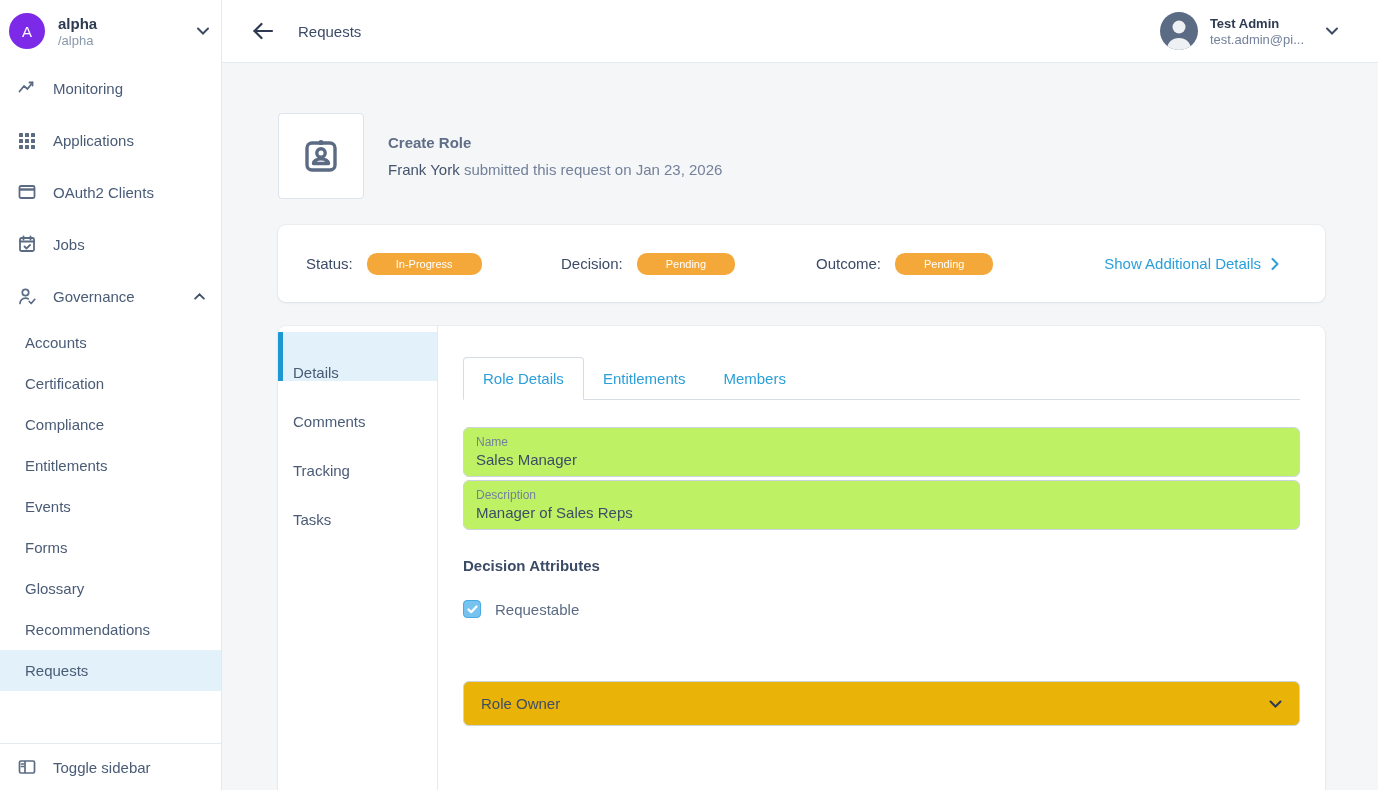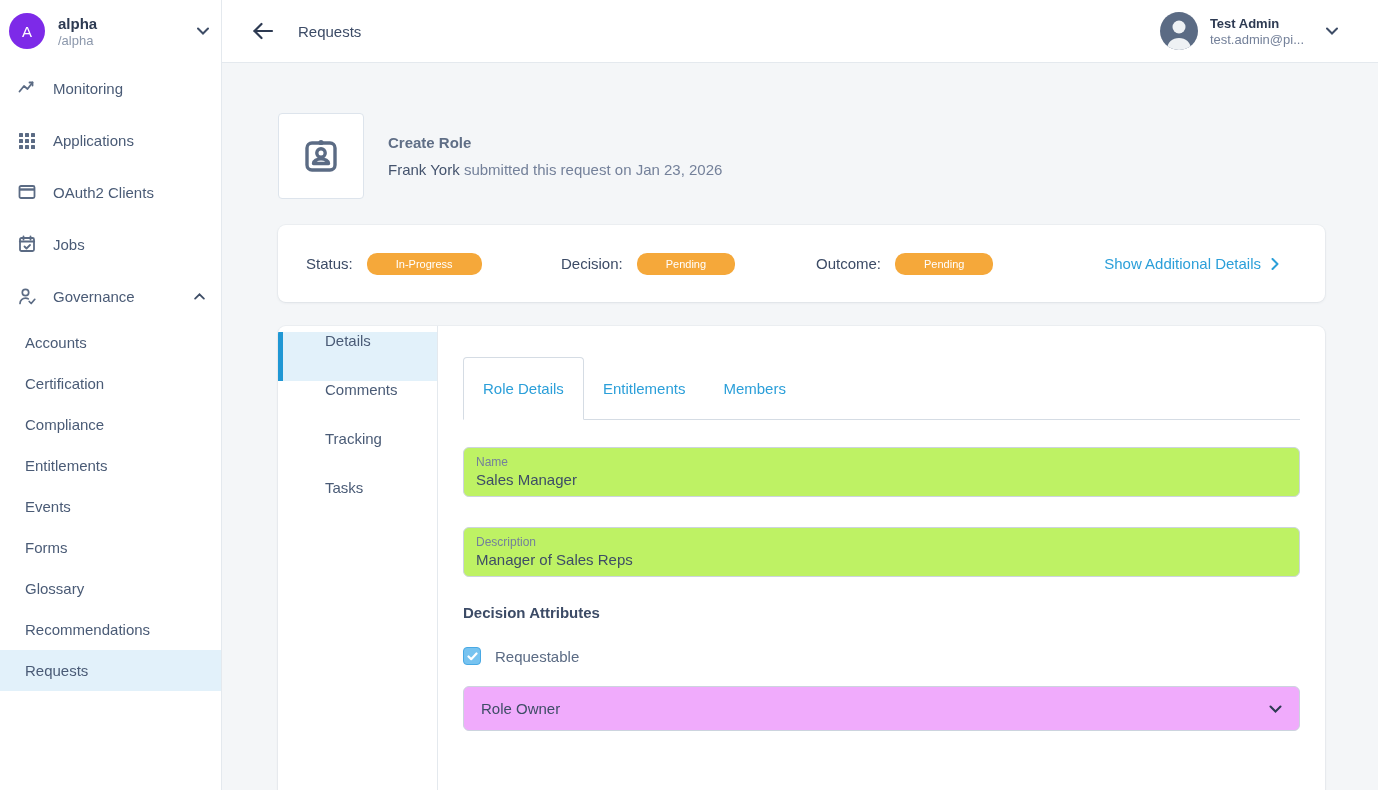--- a/index.html
+++ b/index.html
@@ -54,35 +54,35 @@
   .card{background:#fff;border-radius:8px;box-shadow:0 1px 3px rgba(40,55,80,.08),0 0 0 1px rgba(40,55,80,.03)}
   .status-card{margin-top:26px;height:77px;display:flex;align-items:center;padding:0 46px 0 28px}
   .status-group{display:flex;align-items:center;width:255px}
   .status-label{font-size:15px;font-weight:normal;color:var(--ink);margin-right:14px}
   .pill{background:var(--badge);color:#fff;font-size:11px;font-weight:normal;padding:5px 29px;border-radius:10px;white-space:nowrap}
   .details-link{margin-left:auto;display:flex;align-items:center;color:var(--accent);font-size:15px;cursor:pointer;white-space:nowrap}
   .details-link svg{margin-left:10px}
 
   .details-card{margin-top:24px;height:580px;display:flex;overflow:hidden}
   .left-tabs{width:160px;min-width:160px;border-right:1px solid var(--border);padding-top:6px}
-  .ltab{height:49px;display:flex;align-items:flex-start;padding-left:42px;font-size:15px;color:var(--ink-2);cursor:pointer;border-left:5px solid transparent}
+  .ltab{height:49px;display:flex;align-items:flex-end;padding-left:10px;font-size:15px;color:var(--ink-2);cursor:pointer;border-left:5px solid transparent}
   .ltab.selected{background:var(--selected-bg);border-left-color:var(--accent-bar)}
   .panel{flex:1;padding:31px 25px 0 25px;min-width:0}
   .tabs{display:flex;border-bottom:1px solid #d5dce4;align-items:flex-end}
-  .tab{font-size:15px;color:var(--accent);padding:22px 19px;cursor:pointer;margin-bottom:0}
+  .tab{font-size:15px;color:var(--accent);padding:12px 19px;cursor:pointer;margin-bottom:0}
   .tab.active{border:1px solid #d5dce4;border-bottom:1px solid #fff;border-radius:4px 4px 0 0;margin-bottom:-1px;background:#fff}
   .field{margin-top:27px;border:1px solid var(--field-border);border-radius:6px;background:#bef264;padding:7px 12px 8px 12px}
-  .field + .field{margin-top:30px}
+  .field + .field{margin-top:3px}
   .field-label{font-size:12px;color:#74819a}
   .field-value{font-size:15px;color:#3e4d66;margin-top:2px}
   .section-heading{margin-top:27px;font-size:15px;font-weight:bold;color:var(--ink)}
   .check-row{margin-top:26px;display:flex;align-items:center;cursor:pointer}
   .checkbox{width:18px;height:18px;border-radius:4px;background:#77c3f0;border:1px solid #49a9e4;display:flex;align-items:center;justify-content:center;flex:none}
   .check-label{margin-left:14px;font-size:15px;color:#5b6b84}
-  .select{margin-top:21px;height:45px;border:1px solid var(--field-border);border-radius:6px;background:#f0abfc;display:flex;align-items:center;padding:0 17px;cursor:pointer}
+  .select{margin-top:63px;height:45px;border:1px solid var(--field-border);border-radius:6px;background:#eab308;display:flex;align-items:center;padding:0 17px;cursor:pointer}
   .select-value{font-size:15px;color:#3e4d66;flex:1}
 </style>
 </head>
 <body>
 
 <aside class="sidebar">
   <div class="env">
     <div class="env-avatar">A</div>
     <div class="env-text">
       <div class="env-name">alpha</div>
@@ -181,20 +181,32 @@
         <span>Glossary</span>
       </div>
     <div class="sub-item">
         <span>Recommendations</span>
       </div>
     <div class="sub-item selected">
         <span>Requests</span>
       </div>
   </nav>
 
+  <div class="sidebar-footer">
+    <div class="toggle">
+      <span class="nav-icon">
+        <svg width="20" height="20" viewBox="0 0 20 20" fill="none" stroke="currentColor" stroke-width="1.7">
+            <rect x="2.5" y="4" width="15" height="12" rx="1.5"></rect>
+            <path d="M8 4v12"></path>
+            <path d="M4.5 7h2M4.5 9.5h2" stroke-linecap="round"></path>
+          </svg>
+      </span>
+      <span>Toggle sidebar</span>
+    </div>
+  </div>
 </aside>
 
 <div class="main">
   <header class="topbar">
     <button class="back-btn">
       <svg width="22" height="18" viewBox="0 0 22 18" fill="none" stroke="currentColor" stroke-width="2.2" stroke-linecap="round" stroke-linejoin="round">
           <path d="M20 9H2.5"></path>
           <path d="M9.5 2L2.5 9l7 7"></path>
         </svg>
     </button>

